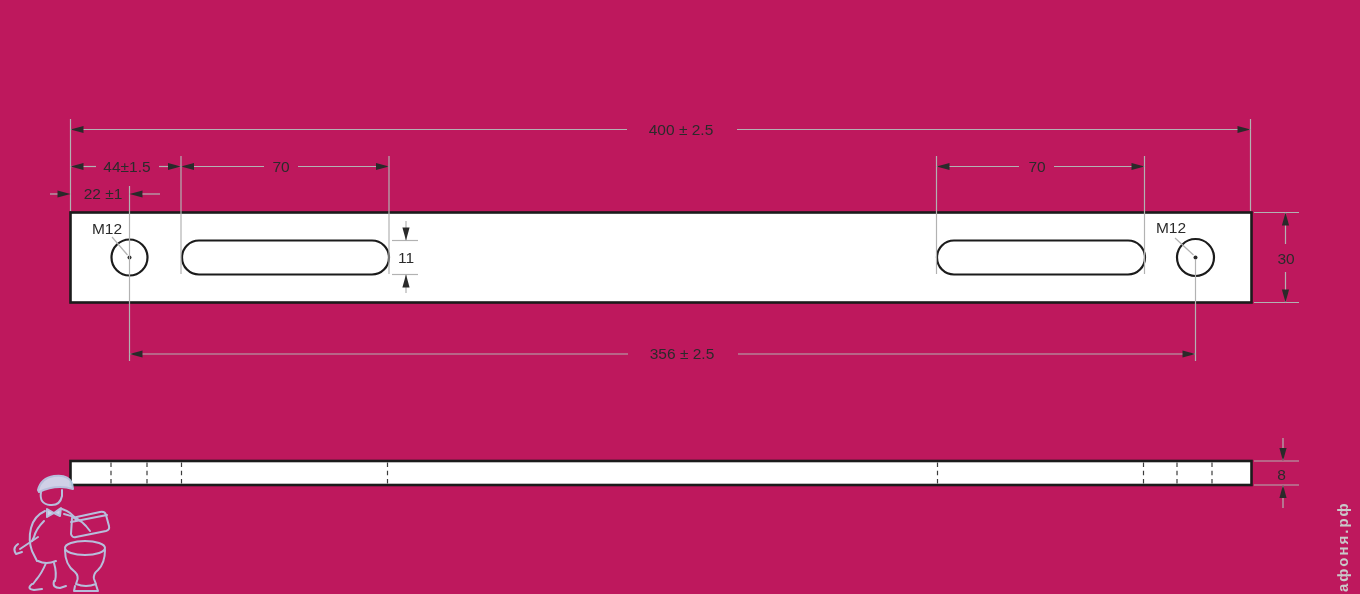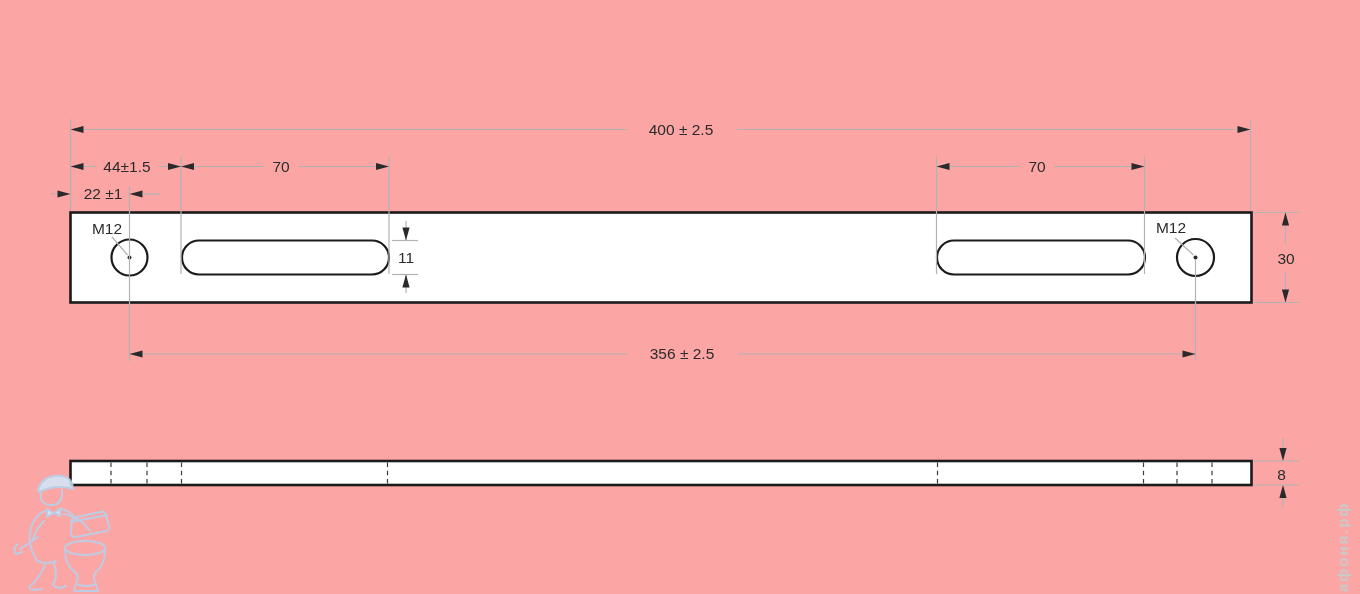--- a/index.html
+++ b/index.html
@@ -1,19 +1,19 @@
 <!DOCTYPE html>
 <html><head>
 <meta charset="utf-8">
 <style>
   html,body{margin:0;padding:0;background:#ffffff;}
   .canvas{
     position:relative;
     width:1360px;height:594px;
-    background:#fca5a5;
+    background:#be185d;
     font-family:"Liberation Sans", sans-serif;
     overflow:hidden;
   }
   svg text{
     font-family:"Liberation Sans", sans-serif;
     font-size:15.5px;
     fill:#2b2b2b;
   }
   svg .wm-site{
     font-size:15px;

